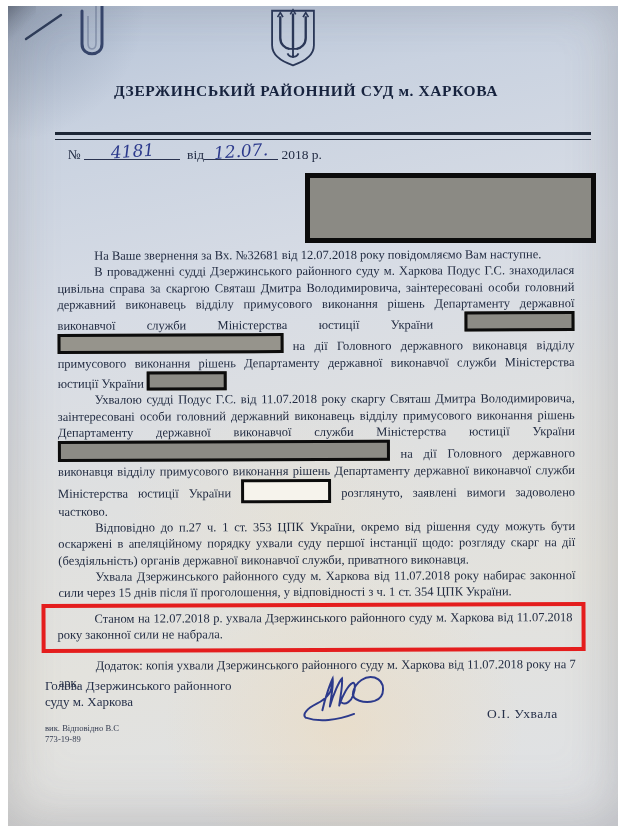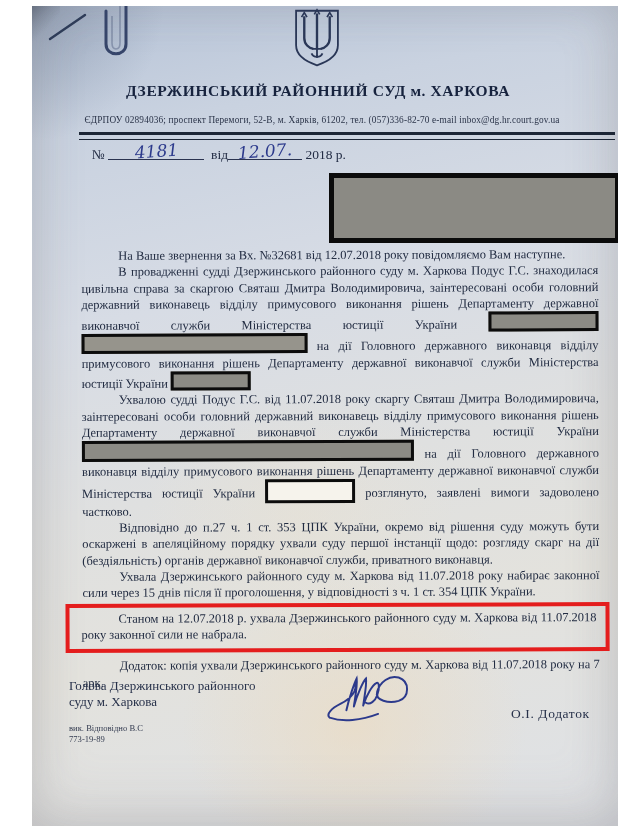--- a/index.html
+++ b/index.html
@@ -5,21 +5,21 @@
   html,body{margin:0;padding:0;background:#ffffff;}
   body{width:628px;height:835px;position:relative;overflow:hidden;
        font-family:"Liberation Serif","DejaVu Serif",serif;}
   .photo{position:absolute;left:8px;top:6px;right:10px;bottom:9px;overflow:hidden;
     background:
       radial-gradient(42% 26% at 55% 88%, rgba(238,218,186,0.55), transparent 70%),
       radial-gradient(38% 22% at 46% 62%, rgba(236,226,204,0.35), transparent 70%),
       radial-gradient(30% 22% at 0% 0%, rgba(70,85,110,0.30), transparent 75%),
       linear-gradient(168deg,#b6c3d7 0%,#c9d2e0 15%,#d7dce5 35%,#dfe0e0 55%,#e3e2dd 72%,#dee1e6 100%);
     box-shadow: inset 0 0 46px rgba(90,100,120,0.22), inset 0 -18px 56px rgba(165,152,130,0.16);
-    color:#202a40;margin-left:24px;}
+    color:#202a40;}
   .corner-wedge{position:absolute;left:-6px;top:-6px;width:34px;height:46px;
     background:linear-gradient(135deg, rgba(32,38,50,0.45), rgba(32,38,50,0.12) 40%, transparent 62%);}
   svg{display:block;}
   .topmarks{position:absolute;left:10px;top:0;}
   .emblem{position:absolute;left:257px;top:2px;}
   .court-title{position:absolute;left:0;right:14px;top:76px;text-align:center;
     font-weight:bold;font-size:15.5px;letter-spacing:0.6px;color:#17233e;}
   .contact-line{position:absolute;left:0;right:6px;top:109px;text-align:center;
     font-size:9.3px;letter-spacing:0.15px;color:#2a3348;}
   .rule{position:absolute;left:47px;width:536px;top:126px;height:4px;
@@ -68,21 +68,20 @@
       <path d="M7 3 H53 V41 C53 53 42 59 30 63 C18 59 7 53 7 41 Z" fill="none" stroke="#2a3757" stroke-width="2"></path>
       <path d="M16 9 V33 C16 40 21 44 26 45" fill="none" stroke="#2a3757" stroke-width="2.6"></path>
       <path d="M30 6 V46" fill="none" stroke="#2a3757" stroke-width="2.6"></path>
       <path d="M44 9 V33 C44 40 39 44 34 45" fill="none" stroke="#2a3757" stroke-width="2.6"></path>
       <path d="M13 10 L16 5 L19 10 M27 7 L30 2 L33 7 M41 10 L44 5 L47 10" fill="none" stroke="#2a3757" stroke-width="1.8"></path>
       <path d="M25 45 H35 M30 46 V55 M24 50 C26 55 34 55 36 50" fill="none" stroke="#2a3757" stroke-width="2"></path>
     </svg>
   </div>
 
   <div class="court-title">ДЗЕРЖИНСЬКИЙ РАЙОННИЙ СУД м. ХАРКОВА</div>
-  <div class="contact-line">ЄДРПОУ 02894036; проспект Перемоги, 52-В, м. Харків, 61202, тел. (057)336-82-70 e-mail inbox@dg.hr.court.gov.ua</div>
   <div class="rule"></div>
 
   <div class="number-line">
     <span>№</span>
     <span class="blank" style="width:96px"><span class="hw">4181</span></span>
     &nbsp;<span>від</span><span class="blank" style="width:74px"><span class="hw">12.07.</span></span>
     <span>2018 р.</span>
   </div>
 
   <div class="addressee-box"></div>
@@ -111,19 +110,19 @@
     <div>Голова Дзержинського районного</div>
     <div>суду м. Харкова</div>
   </div>
 
   <div class="sig-scribble">
     <svg width="112" height="62" viewBox="0 0 120 64">
       <path d="M6 52 C2 48 8 42 18 37 C30 31 36 22 33 15 M24 44 C27 30 33 14 35 10 C36 18 33 32 32 40 M32 40 C36 26 42 13 45 10 C46 17 43 31 42 39 M42 39 C46 27 52 17 56 15 C59 13 60 20 57 28 C55 34 49 39 45 36 M57 24 C60 14 70 6 80 9 C92 13 92 30 80 34 C70 37 54 34 57 24 M6 52 C20 57 40 55 58 48" fill="none" stroke="#2c3a8c" stroke-width="2.1" stroke-linecap="round"></path>
     </svg>
   </div>
 
-  <div class="sig-name">О.І. Додаток</div>
+  <div class="sig-name">О.І. Ухвала</div>
 
   <div class="executor">
     <div>вик. Відповідно В.С</div>
     <div>773-19-89</div>
   </div>
 </div>
 
 </body></html>

